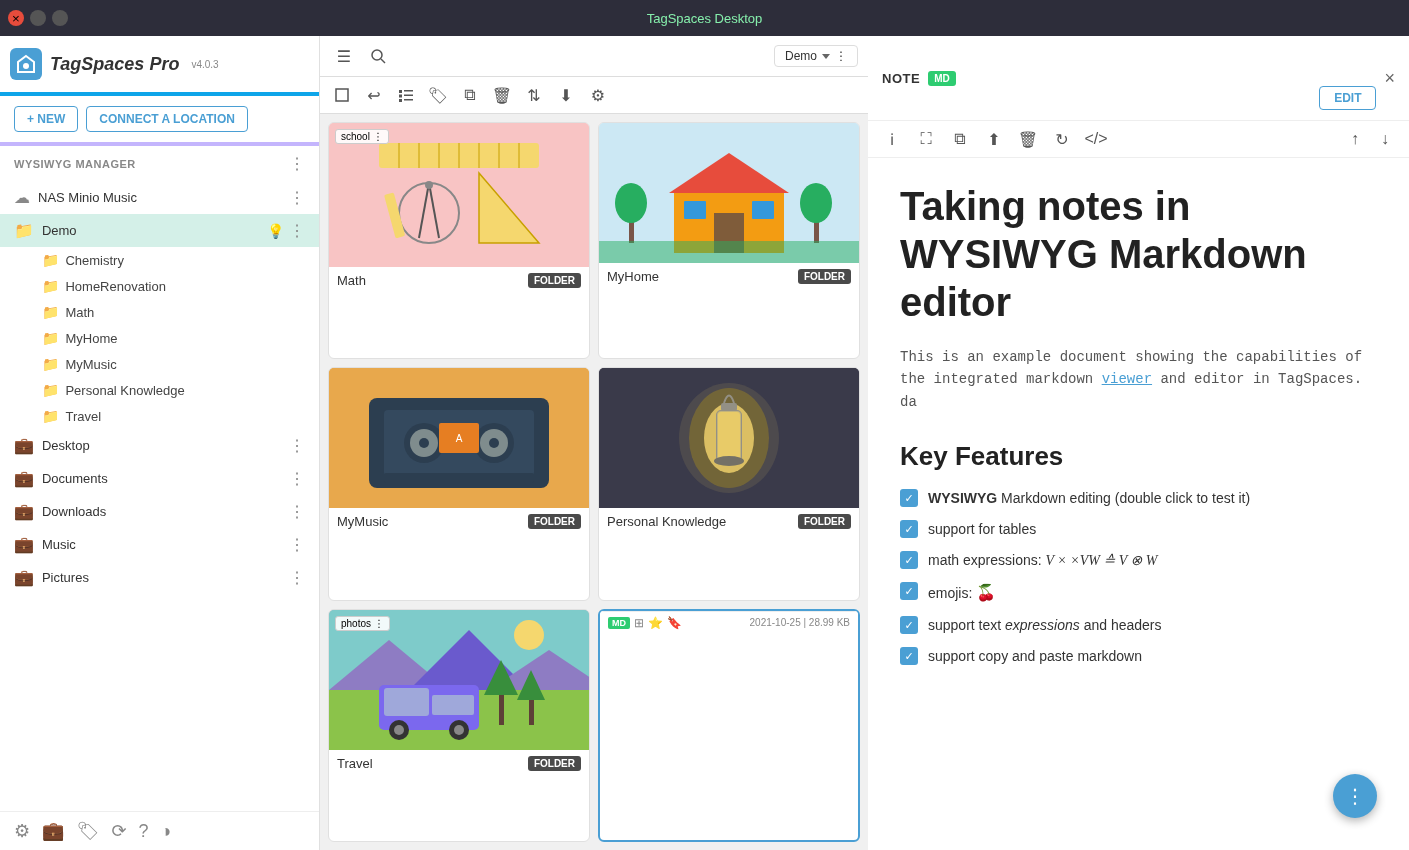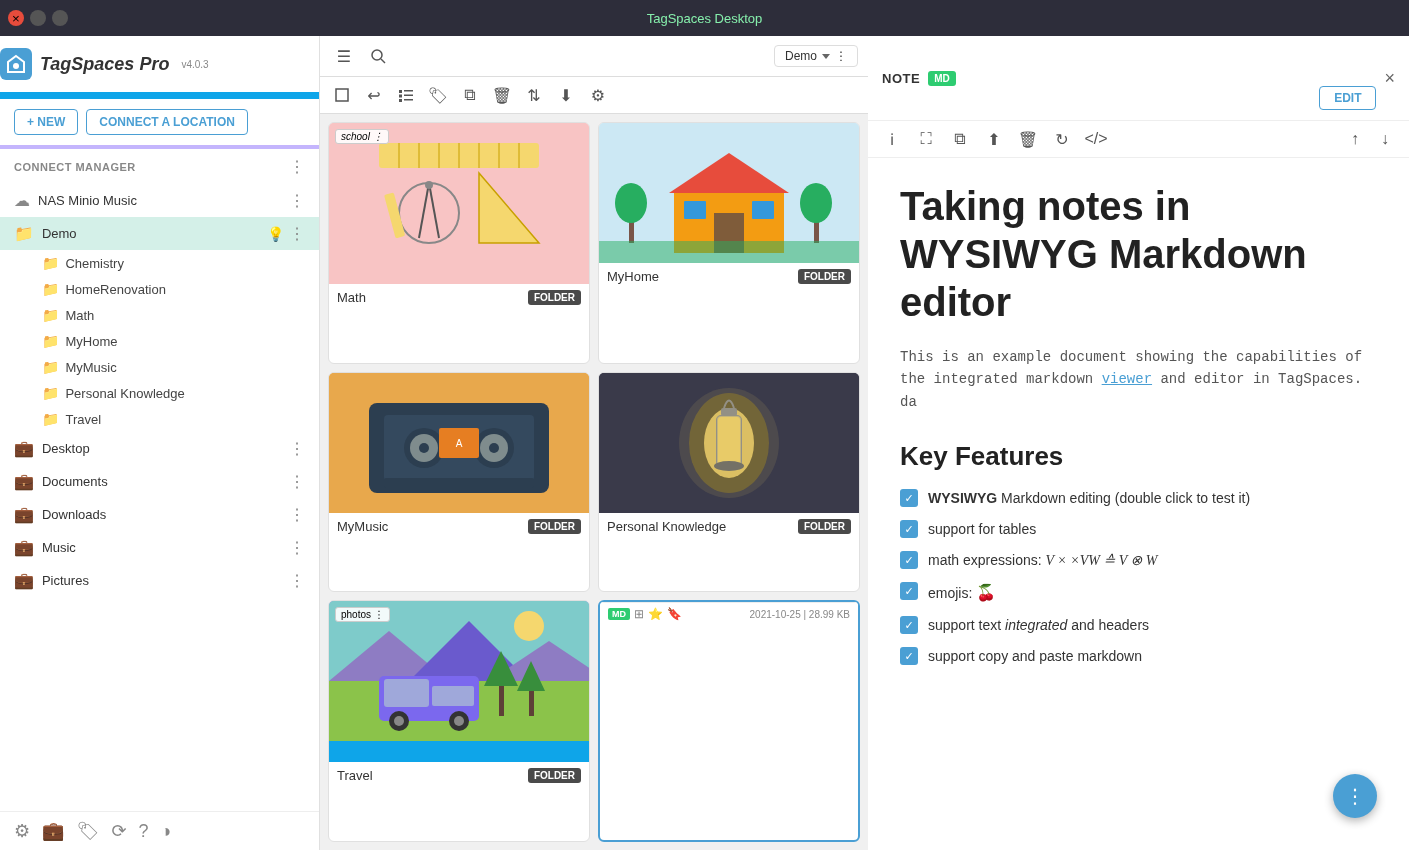--- a/index.html
+++ b/index.html
@@ -46,25 +46,25 @@
     
     .sidebar {
       width: 320px;
       background: #fff;
       display: flex;
       flex-direction: column;
       border-right: 1px solid #e0e0e0;
       flex-shrink: 0;
     }
     .sidebar-header {
-      padding: 12px 0;
+      padding: 12px 10px;
       display: flex;
       align-items: center;
       gap: 8px;
-      border-bottom: 7px solid #0ea5e9;
+      border-bottom: 4px solid #0ea5e9;
       text-align: right;
     }
     .logo-area {
       display: flex;
       align-items: center;
       gap: 8px;
       flex: 1;
     }
     .logo-icon {
       width: 32px; height: 32px;
@@ -435,23 +435,22 @@
       border-radius: 50%;
       display: flex; align-items: center; justify-content: center;
       cursor: pointer;
       color: white;
       font-size: 20px;
       box-shadow: 0 3px 10px rgba(0,0,0,0.3);
     }
 
     
     .thumb-svg {
-      width: 100%; height: 161px;
+      width: 100%; height: 144px;
       display: block;
-      font-style: italic;
     }
 
     
     ::-webkit-scrollbar { width: 6px; }
     ::-webkit-scrollbar-track { background: #f0f0f0; }
     ::-webkit-scrollbar-thumb { background: #ccc; border-radius: 3px; }
   </style>
 </head>
 <body>
 
@@ -481,21 +480,21 @@
       </div>
     </div>
 
     <div class="sidebar-actions">
       <button class="btn-new">+ NEW</button>
       <button class="btn-connect">CONNECT A LOCATION</button>
     </div>
 
     <div class="sidebar-nav">
       <div class="location-manager-header">
-        <span class="location-manager-title">CONNECT MANAGER</span>
+        <span class="location-manager-title">WYSIWYG MANAGER</span>
         <span class="icon-dots">⋮</span>
       </div>
 
       <div class="location-item">
         <span class="location-icon">☁</span>
         <span class="location-label">NAS Minio Music</span>
         <span class="icon-dots">⋮</span>
       </div>
 
       <div class="location-item active">
@@ -728,21 +727,21 @@
             <ellipse cx="130" cy="70" rx="50" ry="55" fill="#f5d76e" opacity="0.1"></ellipse>
           </svg>
         </div>
         <div class="folder-card-info">
           <span class="folder-card-name">Personal Knowledge</span>
           <span class="folder-tag">FOLDER</span>
         </div>
       </div>
 
       <div class="folder-card">
-        <div style="height:161px; overflow:hidden; background:#0ea5e9; position:relative;">
+        <div style="height:140px; overflow:hidden; background:#86efac; position:relative;">
           <div class="tag-chip" style="position:absolute;top:6px;left:6px;z-index:2;">
             <span>photos</span>
             <span>⋮</span>
           </div>
           <svg width="100%" height="140" viewBox="0 0 260 140" xmlns="http://www.w3.org/2000/svg">
             <rect width="260" height="140" fill="#c9aad4"></rect>
 
             <rect width="260" height="80" fill="#7ecbca"></rect>
 
             <polygon points="0,80 60,30 120,80" fill="#8e7cc3"></polygon>
@@ -837,21 +836,21 @@
         <li class="feature-item">
           <div class="checkbox-checked">✓</div>
           <span class="feature-text">math expressions: <span class="math-expr">V × ×VW ≙ V ⊗ W</span></span>
         </li>
         <li class="feature-item">
           <div class="checkbox-checked">✓</div>
           <span class="feature-text">emojis: <span class="emoji">🍒</span></span>
         </li>
         <li class="feature-item">
           <div class="checkbox-checked">✓</div>
-          <span class="feature-text">support text <span class="feature-italic">integrated</span> and headers</span>
+          <span class="feature-text">support text <span class="feature-italic">expressions</span> and headers</span>
         </li>
         <li class="feature-item">
           <div class="checkbox-checked">✓</div>
           <span class="feature-text">support copy and paste markdown</span>
         </li>
       </ul>
     </div>
   </div>
 
 </div>

